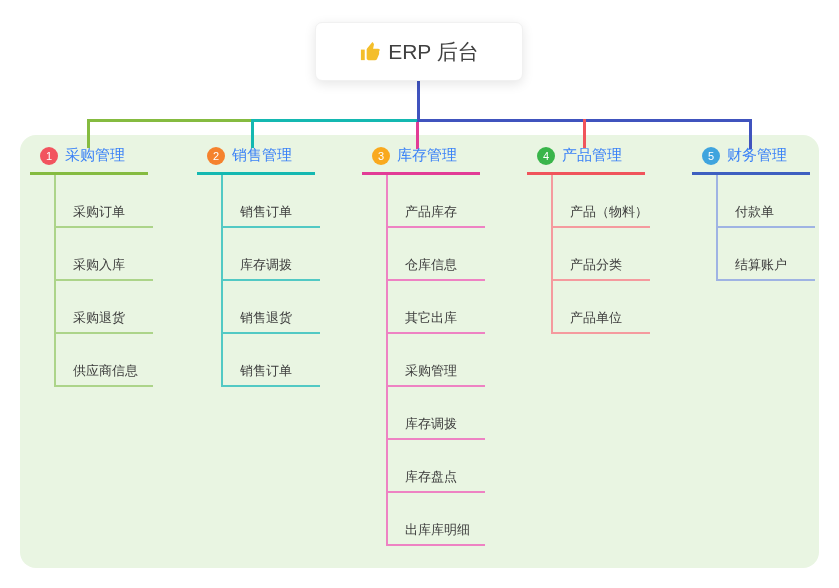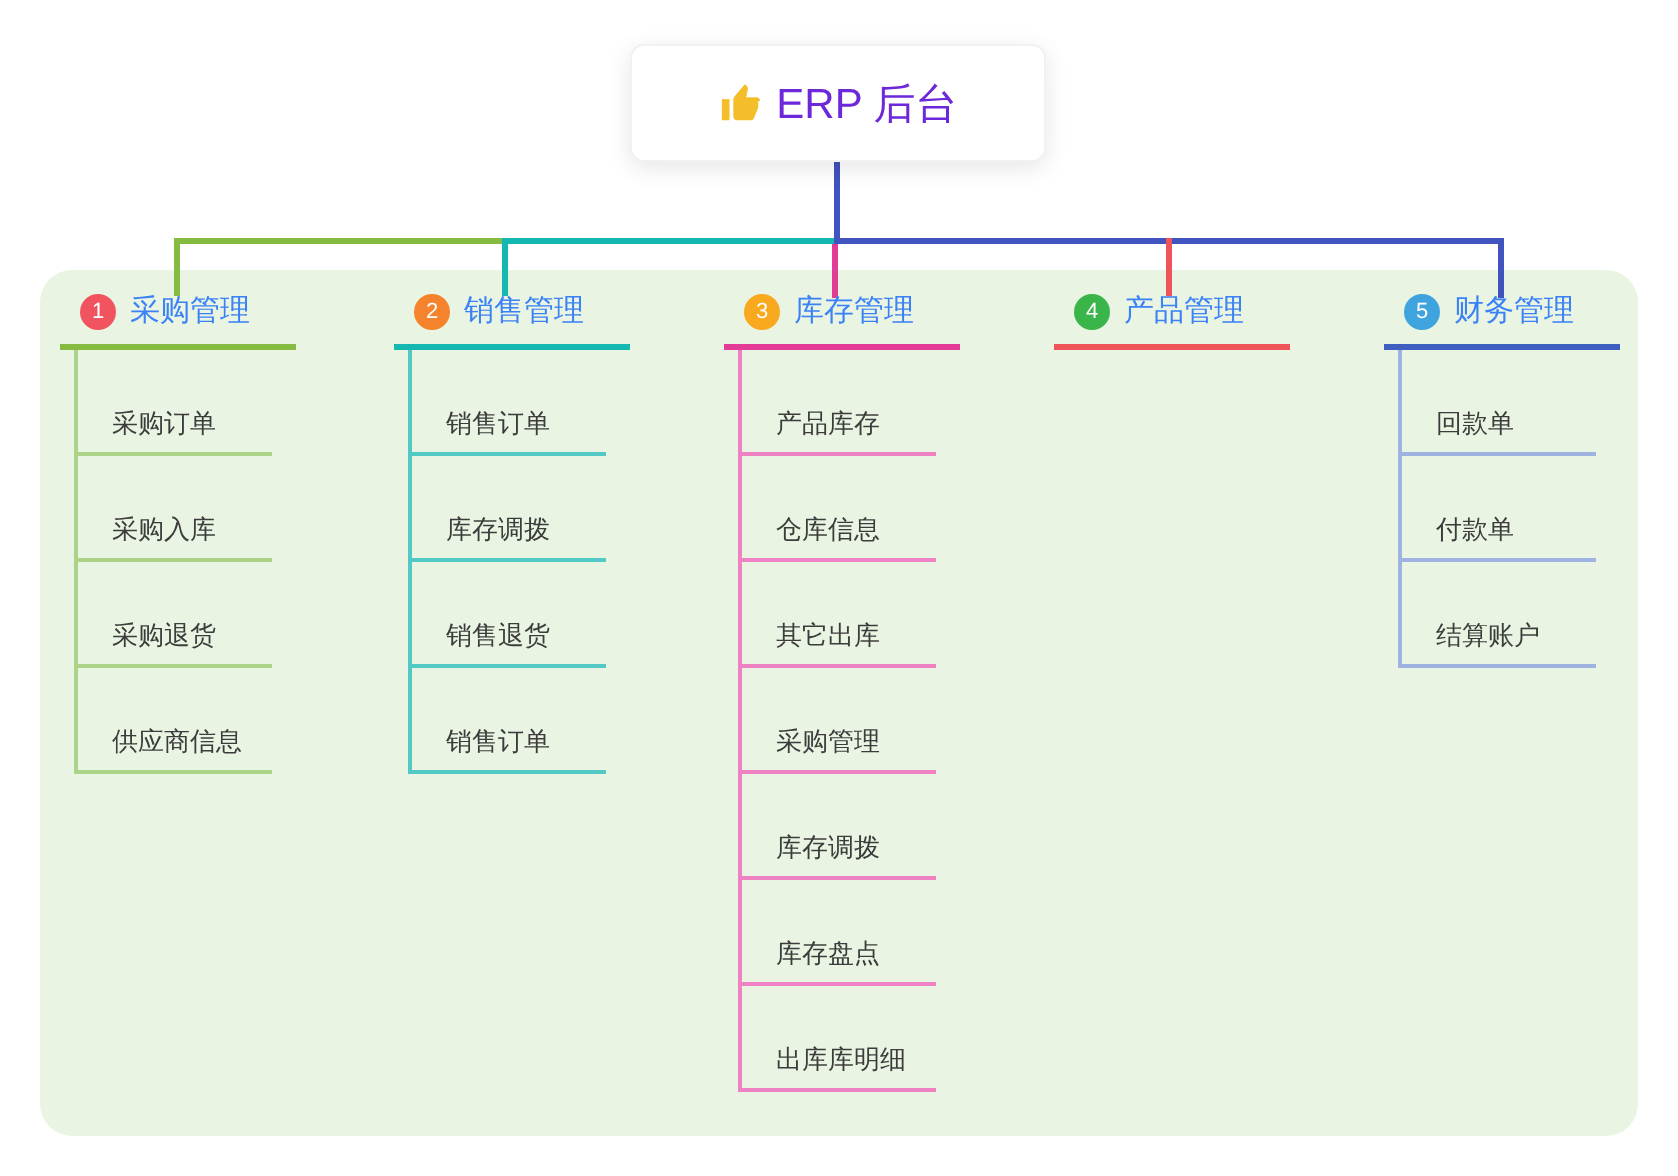--- a/index.html
+++ b/index.html
@@ -10,30 +10,30 @@
   .panel { position:absolute; left:20px; top:135px; width:799px; height:433px; border-radius:16px; }
 
   .conn { position:absolute; }
   .conn.h { height:3px; }
   .conn.v { width:3px; }
 
   .root-node { position:absolute; left:315px; top:22px; width:208px; height:59px;
     background:#fff; border:1px solid #f1f1f1; border-radius:7px;
     box-shadow:0 3px 12px rgba(0,0,0,0.10);
     display:flex; align-items:center; justify-content:center; gap:6px;
-    font-size:21px; color:#6d28d9; cursor:pointer; z-index:3; }
+    font-size:21px; color:#404040; cursor:pointer; z-index:3; }
   .root-node .ticon { width:23px; height:23px; display:block; }
 
   .branch { position:absolute; top:146px; width:125px; }
   .bhead { display:flex; align-items:center; gap:7px; width:118px;
     padding:0 0 7px 10px; border-bottom:3px solid var(--main); cursor:pointer; }
   .badge { width:18px; height:18px; border-radius:50%; background:var(--badge);
     color:#fff; font-size:11px; line-height:18px; text-align:center; flex:0 0 18px; }
   .btitle { font-size:15px; color:#3b82f6; white-space:nowrap; }
-  .items { margin-left:7px; border-left:2px solid var(--light); }
+  .items { margin-left:24px; border-left:2px solid var(--light); }
   .item { width:97px; height:53px; border-bottom:2px solid var(--light);
     display:flex; align-items:flex-end; padding:0 0 5px 17px;
     font-size:13px; color:#3c3c3c; white-space:nowrap; cursor:pointer; }
 </style>
 </head>
 <body style="background: rgb(255, 255, 255);">
 
 <div class="canvas">
 
   <div class="panel" style="background: rgb(233, 245, 226);"></div>
@@ -96,27 +96,31 @@
       <div class="item">库存盘点</div>
       <div class="item">出库库明细</div>
     </div>
   </div>
 
   <div class="branch" style="left: 527px; --main: #F0545B; --light: #F59A9E; --badge: #39B54A;">
     <div class="bhead">
       <span class="badge">4</span>
       <span class="btitle">产品管理</span>
     </div>
+    <div class="items">
+      <div class="item">产品（物料）</div>
+      <div class="item">产品分类</div>
+      <div class="item">产品单位</div>
+    </div>
   </div>
 
   <div class="branch" style="left: 692px; --main: #3E5FC0; --light: #9FB3E3; --badge: #3FA4DE;">
     <div class="bhead">
       <span class="badge">5</span>
       <span class="btitle">财务管理</span>
     </div>
     <div class="items">
-      <div class="item">回款单</div>
       <div class="item">付款单</div>
       <div class="item">结算账户</div>
     </div>
   </div>
 
 </div>
 
 </body></html>

